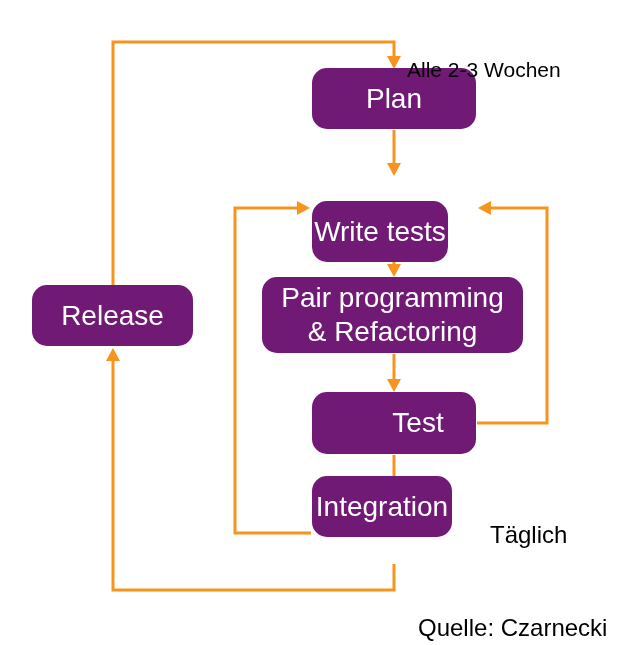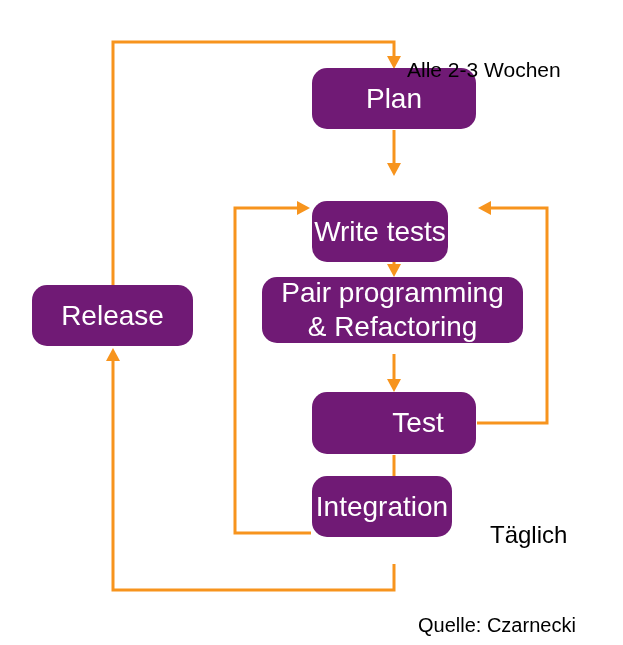--- a/index.html
+++ b/index.html
@@ -31,32 +31,32 @@
     flex-direction: column;
     align-items: center;
     justify-content: center;
     font-size: 28px;
     line-height: 34px;
     text-align: center;
     box-sizing: border-box;
   }
   .node-plan        { left: 312px; top:  68px; width: 164px; height: 61px; }
   .node-write-tests { left: 312px; top: 176px; width: 136px; height: 61px; margin-top: 25px; }
-  .node-pair        { left: 262px; top: 277px; width: 261px; height: 66px; }
+  .node-pair        { left: 262px; top: 277px; width: 261px; height: 76px; }
   .node-test        { left: 312px; top: 392px; width: 164px; height: 62px; padding-left: 48px; }
   .node-integration { left: 312px; top: 476px; width: 140px; height: 61px; }
   .node-release     { left:  32px; top: 285px; width: 161px; height: 61px; }
   .annotation {
     position: absolute;
     color: #000000;
     white-space: nowrap;
   }
   .annotation-weeks  { left: 407px; top:  14px; font-size: 21px; margin-top: 44px; }
   .annotation-daily  { left: 490px; top: 521px; font-size: 24px; }
-  .annotation-source { left: 418px; top: 614px; font-size: 20px; }
+  .annotation-source { left: 418px; top: 614px; font-size: 24px; }
 </style>
 </head>
 <body>
 
 <div class="canvas">
 
   <svg class="arrows" viewBox="0 0 623 645">
     <g stroke="#f7941d" stroke-width="3" fill="none">
 
       <g>

